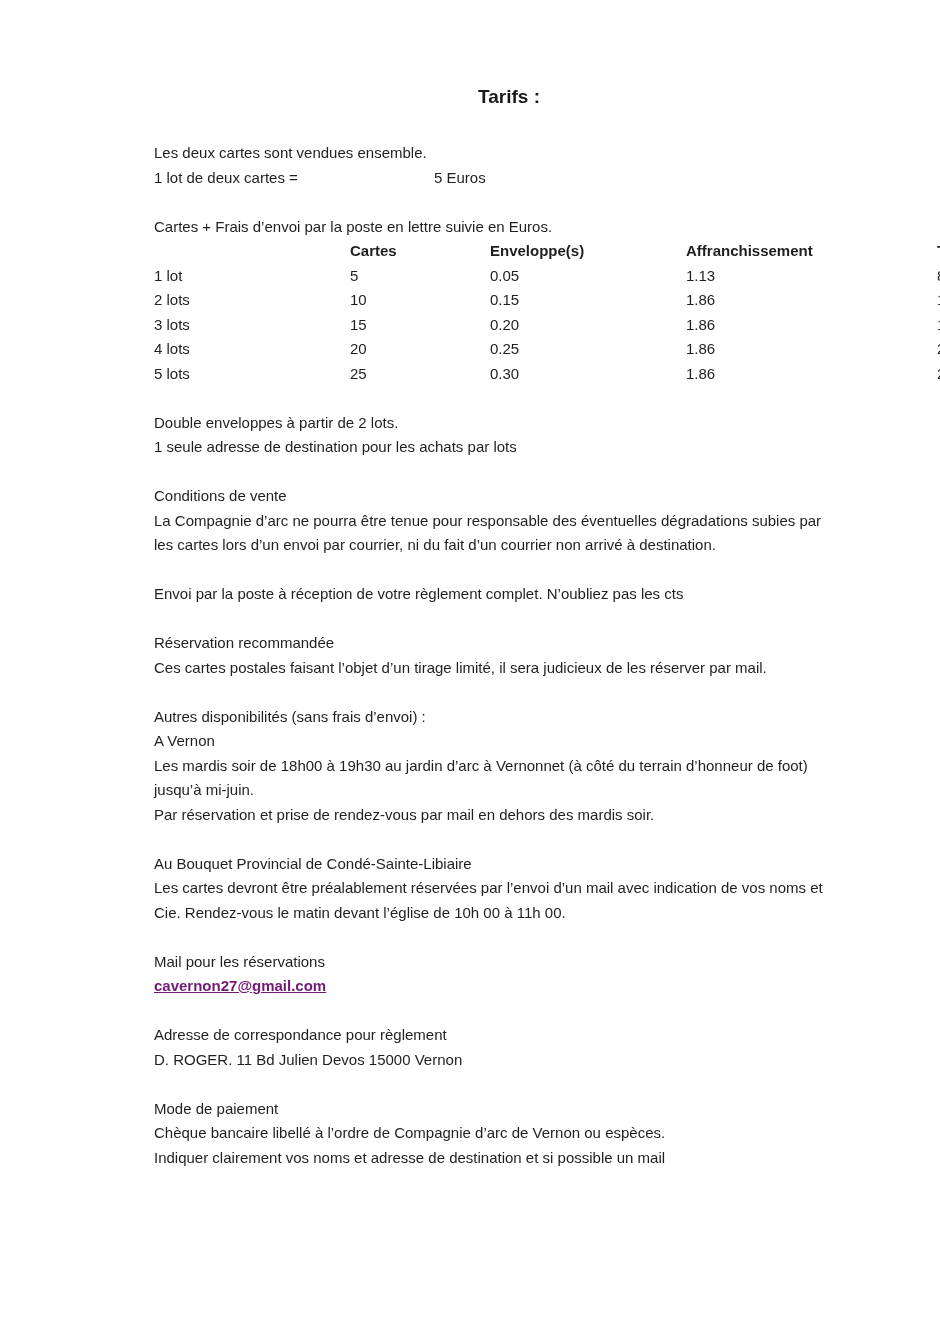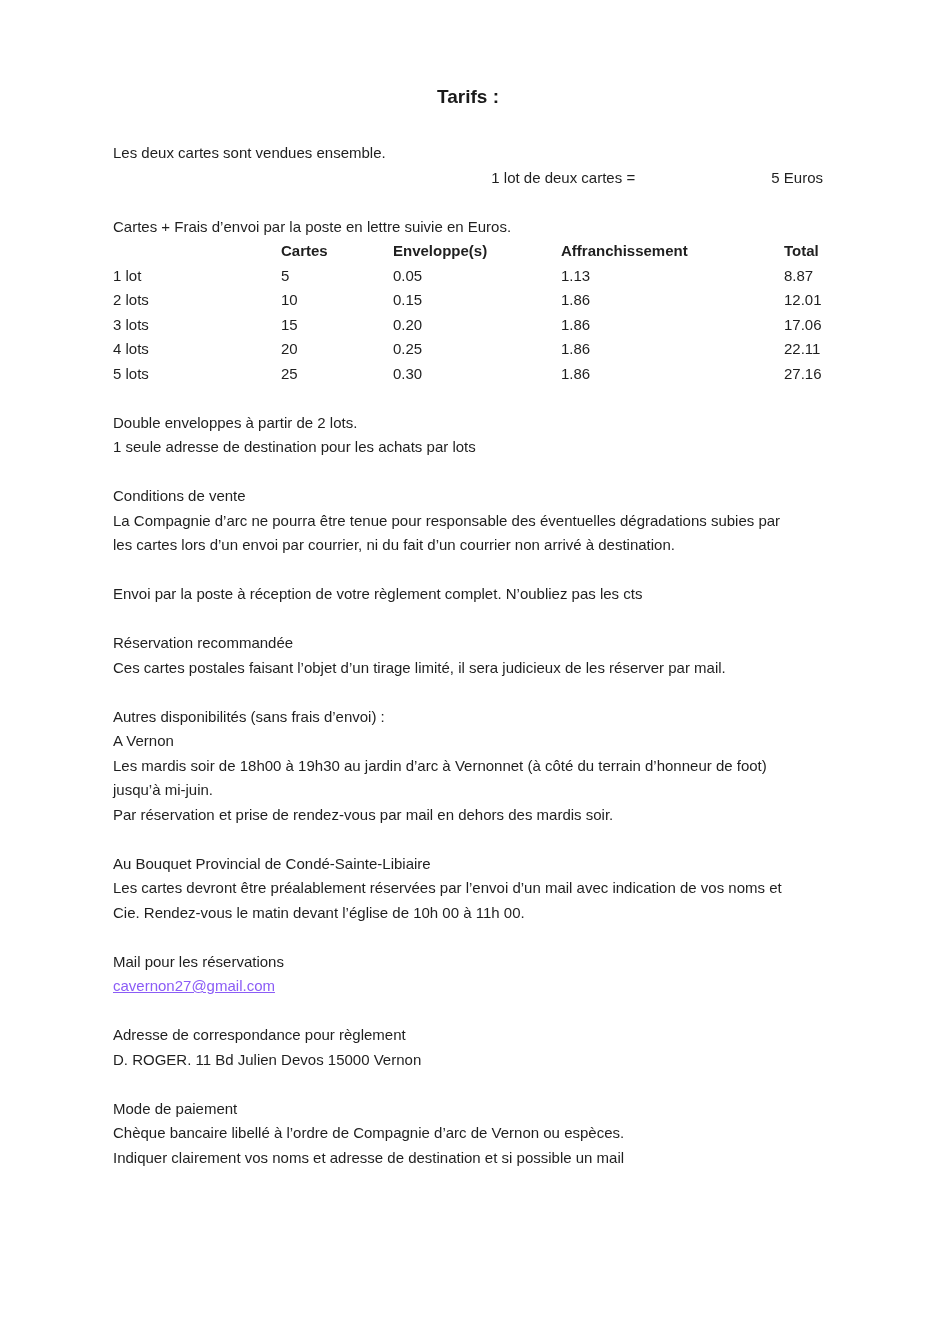--- a/index.html
+++ b/index.html
@@ -10,20 +10,21 @@
   .page {
     position: relative;
     width: 940px;
     height: 1178px;
     background: #ffffff;
     overflow: hidden;
     font-family: "Liberation Sans", "DejaVu Sans", sans-serif;
     font-size: 15px;
     color: #1f1f1f;
     box-sizing: border-box;
+    padding-left: 41px;
   }
   .content {
     box-sizing: border-box;
     padding: 84px 117px 0 113px;
     width: 940px;
   }
   .doc-title {
     margin: 0 0 32px 0;
     text-align: center;
     font-size: 19px;
@@ -32,38 +33,40 @@
     color: #1a1a1a;
   }
   .line {
     line-height: 24.5px;
     white-space: nowrap;
   }
   .bold { font-weight: normal; }
   .gap { height: 24.5px; }
 
   
-  .tab-row { display: flex; line-height: 24.5px; white-space: nowrap; justify-content: flex-end; }
+  .tab-row { display: flex; line-height: 24.5px; white-space: nowrap; }
   .tab-row .tab-cell-1 { width: 280px; flex: 0 0 280px; }
 
   
   .price-table { width: 710px; }
   .t-row {
     display: grid;
     grid-template-columns: 168px 112px 168px 223px 1fr;
     line-height: 24.5px;
     white-space: nowrap;
+    gap: 28px;
   }
   .t-row .c-total { }
   .t-head { font-weight: bold; }
 
   .email-link {
-    color: #8b5cf6;
+    color: #701a75;
     text-decoration: underline;
     cursor: pointer;
+    font-weight: bold;
   }
 </style>
 </head>
 <body>
 
 <div class="page">
   <div class="content">
 
     <h1 class="doc-title">Tarifs :</h1>
 

